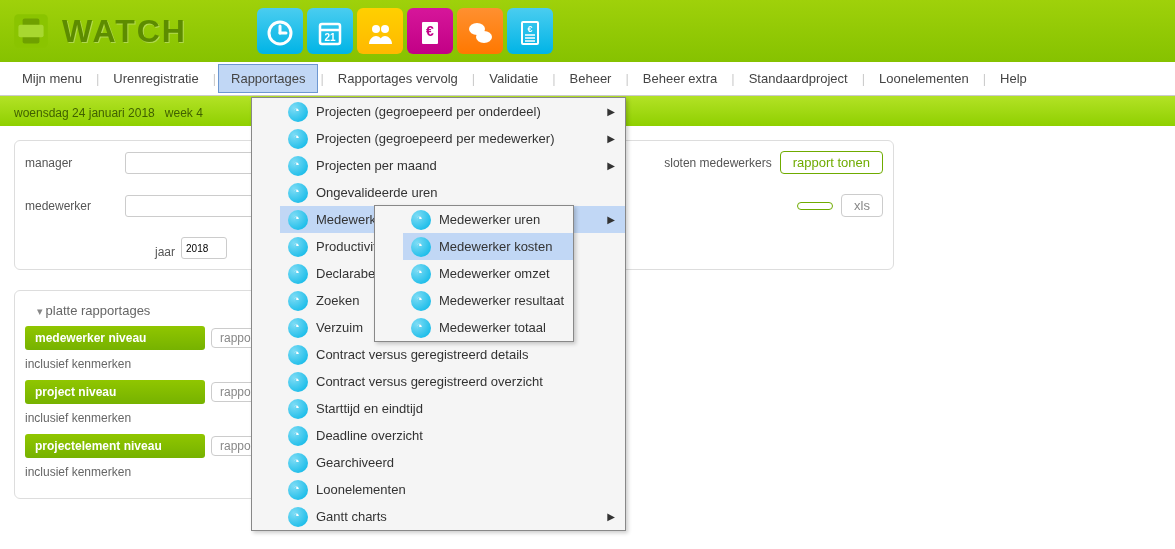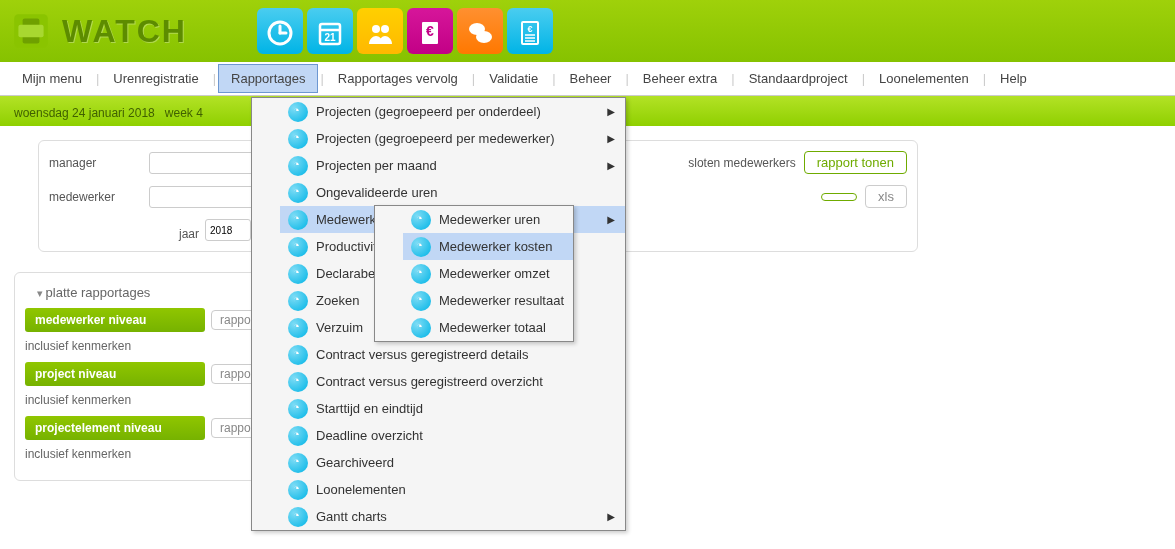--- a/index.html
+++ b/index.html
@@ -82,25 +82,24 @@
     
     .content-area { padding: 14px; position: relative; }
     
     .filter-box {
       border: 1px solid #ddd;
       border-radius: 6px;
       padding: 10px;
       width: 880px;
       display: grid;
       grid-template-columns: 90px 260px 90px 150px auto;
-      gap: 11px 10px;
+      gap: 20px 10px;
       align-items: center;
       font-size: 12px;
       color: #555;
-      margin-left: 24px;
     }
     .filter-box input[type=text], .filter-box input.small {
       border: 1px solid #ccc;
       border-radius: 3px;
       height: 22px;
       padding: 0 4px;
       font-size: 10px;
     }
     .filter-box .rightcell { display: flex; align-items: center; gap: 8px; justify-content: flex-end; }
     .btn {

